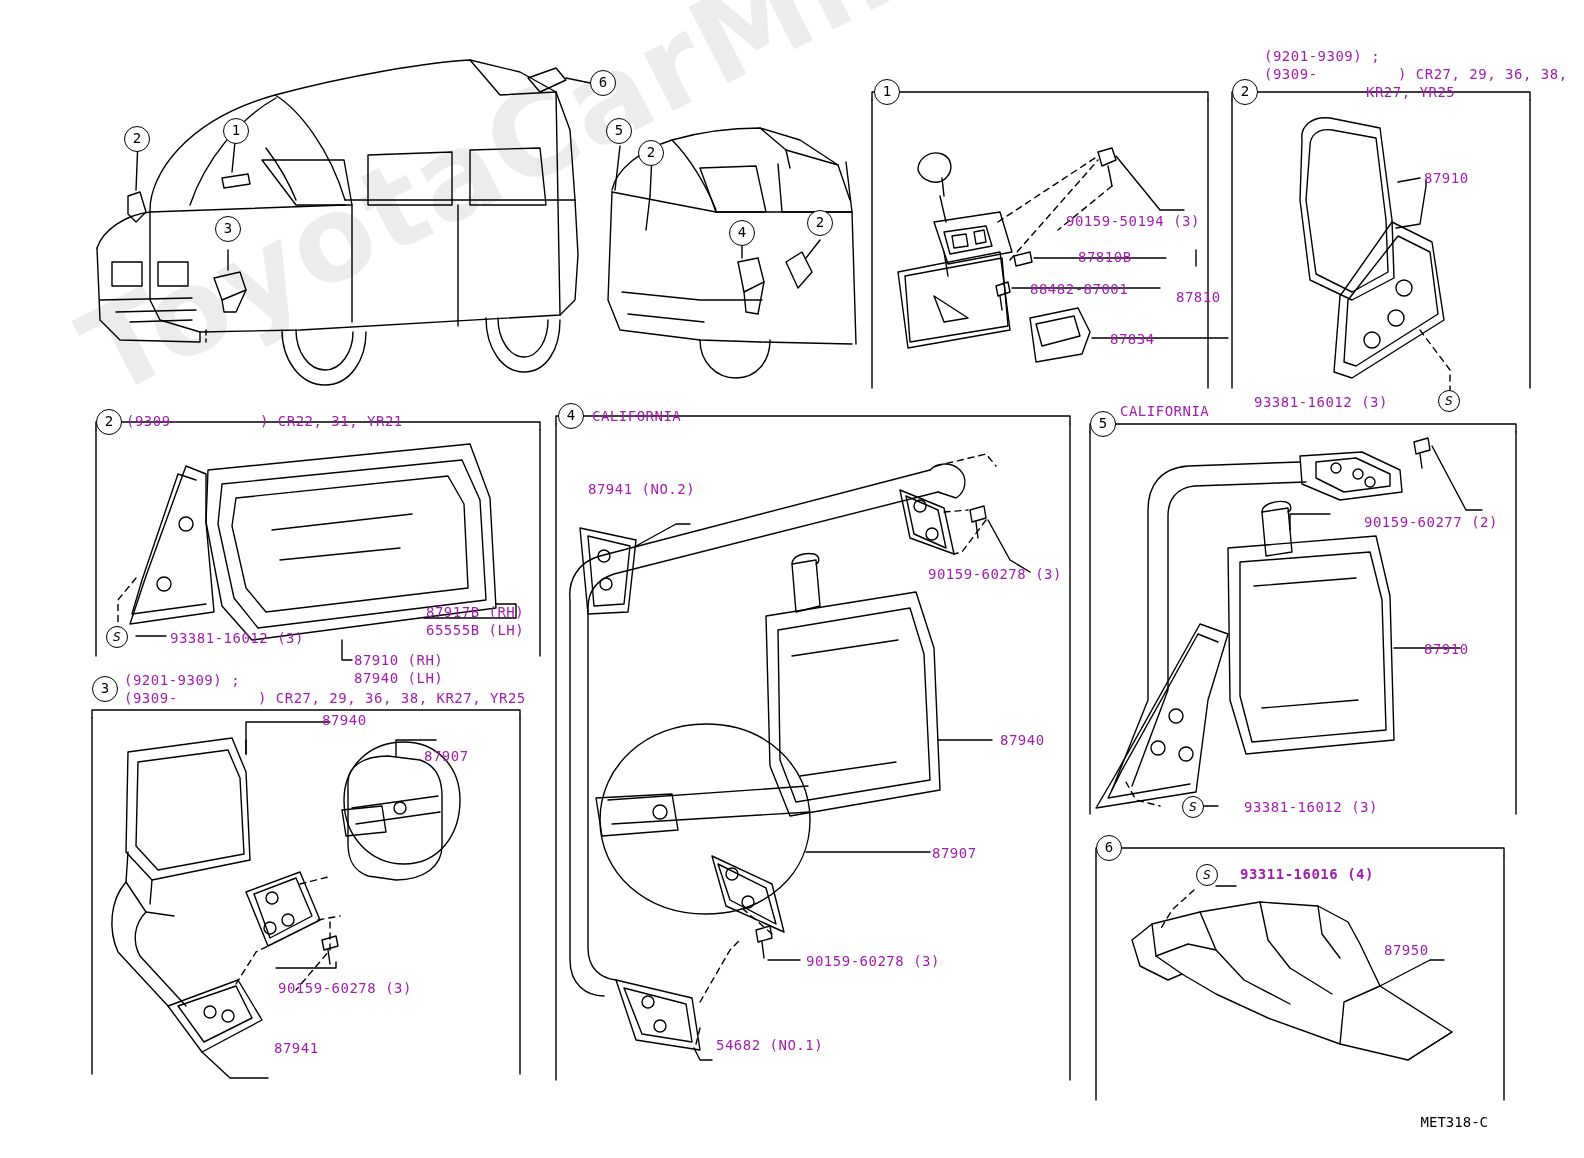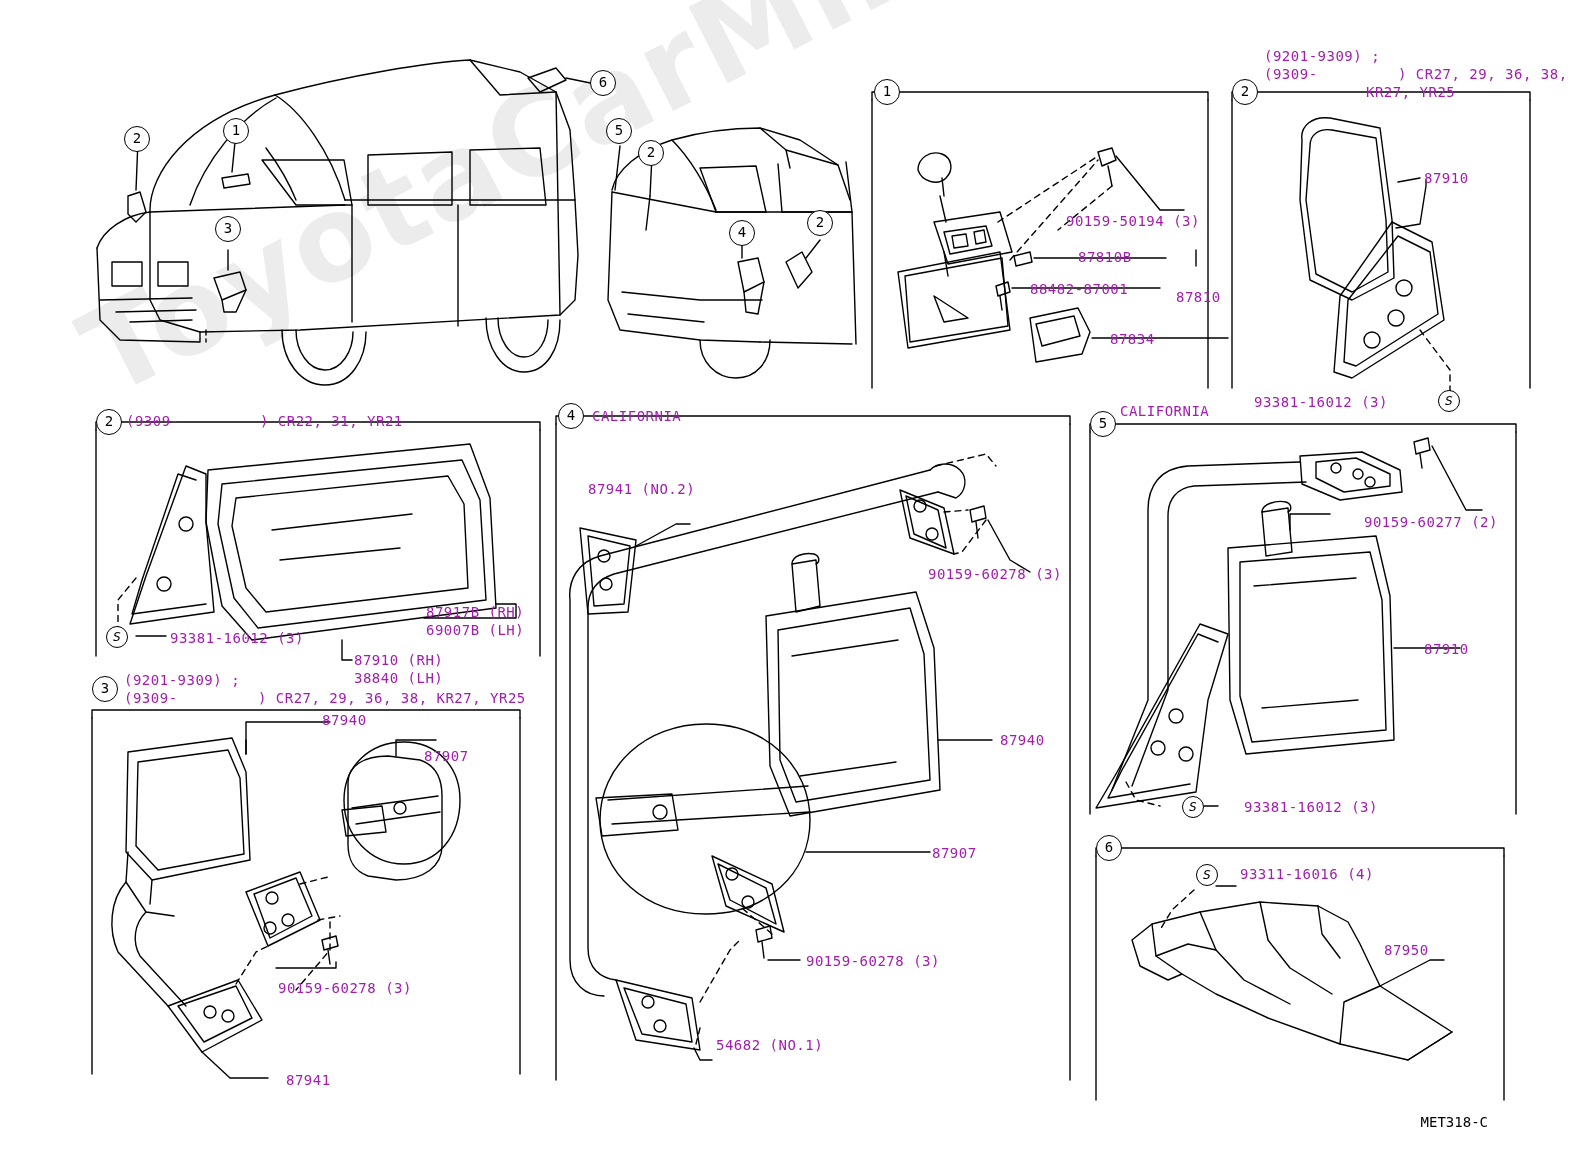--- a/index.html
+++ b/index.html
@@ -428,43 +428,43 @@
   <div class="lbl" style="left:1110px; top:331px;">87834</div>
 
   <div class="lbl" style="left:1264px; top:48px;">(9201-9309) ;</div>
   <div class="lbl" style="left:1264px; top:66px;">(9309-         ) CR27, 29, 36, 38,</div>
   <div class="lbl" style="left:1366px; top:84px;">KR27, YR25</div>
   <div class="lbl" style="left:1424px; top:170px;">87910</div>
   <div class="lbl" style="left:1254px; top:394px;">93381-16012 (3)</div>
 
   <div class="lbl" style="left:126px; top:413px;">(9309-         ) CR22, 31, YR21</div>
   <div class="lbl" style="left:426px; top:604px;">87917B (RH)</div>
-  <div class="lbl" style="left:426px; top:622px;">69007B (LH)</div>
+  <div class="lbl" style="left:426px; top:622px;">65555B (LH)</div>
   <div class="lbl" style="left:354px; top:652px;">87910 (RH)</div>
-  <div class="lbl" style="left:354px; top:670px;">38840 (LH)</div>
+  <div class="lbl" style="left:354px; top:670px;">87940 (LH)</div>
   <div class="lbl" style="left:170px; top:630px;">93381-16012 (3)</div>
 
   <div class="lbl" style="left:124px; top:672px;">(9201-9309) ;</div>
   <div class="lbl" style="left:124px; top:690px;">(9309-         ) CR27, 29, 36, 38, KR27, YR25</div>
   <div class="lbl" style="left:322px; top:712px;">87940</div>
   <div class="lbl" style="left:424px; top:748px;">87907</div>
   <div class="lbl" style="left:278px; top:980px;">90159-60278 (3)</div>
-  <div class="lbl" style="left:286px; top:1040px;margin-top:32px;">87941</div>
+  <div class="lbl" style="left:274px; top:1040px;">87941</div>
 
   <div class="lbl" style="left:592px; top:408px;">CALIFORNIA</div>
   <div class="lbl" style="left:588px; top:481px;">87941 (NO.2)</div>
   <div class="lbl" style="left:928px; top:566px;">90159-60278 (3)</div>
   <div class="lbl" style="left:1000px; top:732px;">87940</div>
   <div class="lbl" style="left:932px; top:845px;">87907</div>
   <div class="lbl" style="left:806px; top:953px;">90159-60278 (3)</div>
   <div class="lbl" style="left:716px; top:1037px;">54682 (NO.1)</div>
 
   <div class="lbl" style="left:1120px; top:403px;">CALIFORNIA</div>
   <div class="lbl" style="left:1364px; top:502px;margin-top:12px;">90159-60277 (2)</div>
   <div class="lbl" style="left:1424px; top:641px;">87910</div>
   <div class="lbl" style="left:1244px; top:799px;">93381-16012 (3)</div>
 
-  <div class="lbl" style="left:1240px; top:866px;">93311-16016 (4)</div>
+  <div class="lbl" style="left:1240px; top:866px;font-weight:bold;">93311-16016 (4)</div>
   <div class="lbl" style="left:1384px; top:942px;">87950</div>
 
   <div class="footcode">MET318-C</div>
 
 </div>
 
 </body></html>

